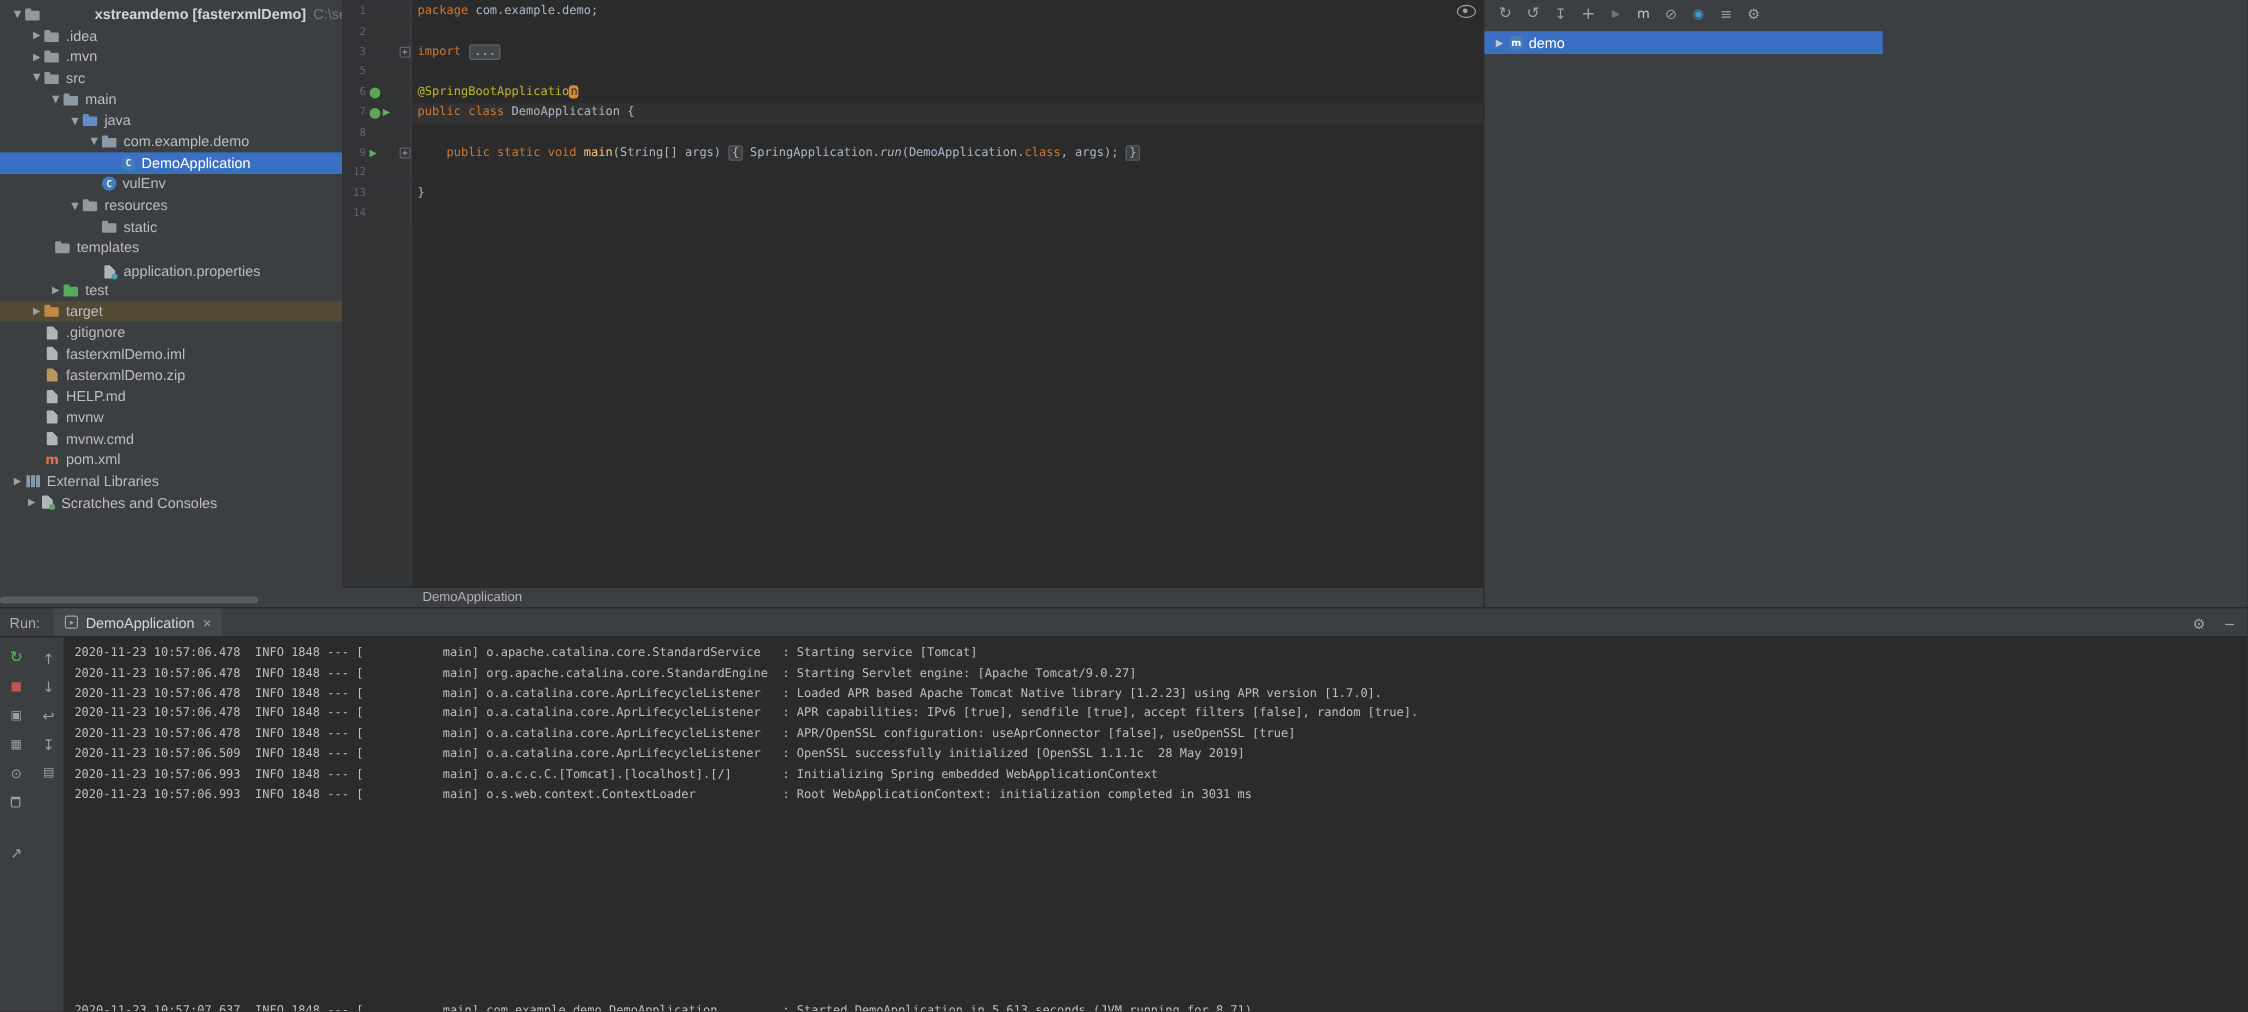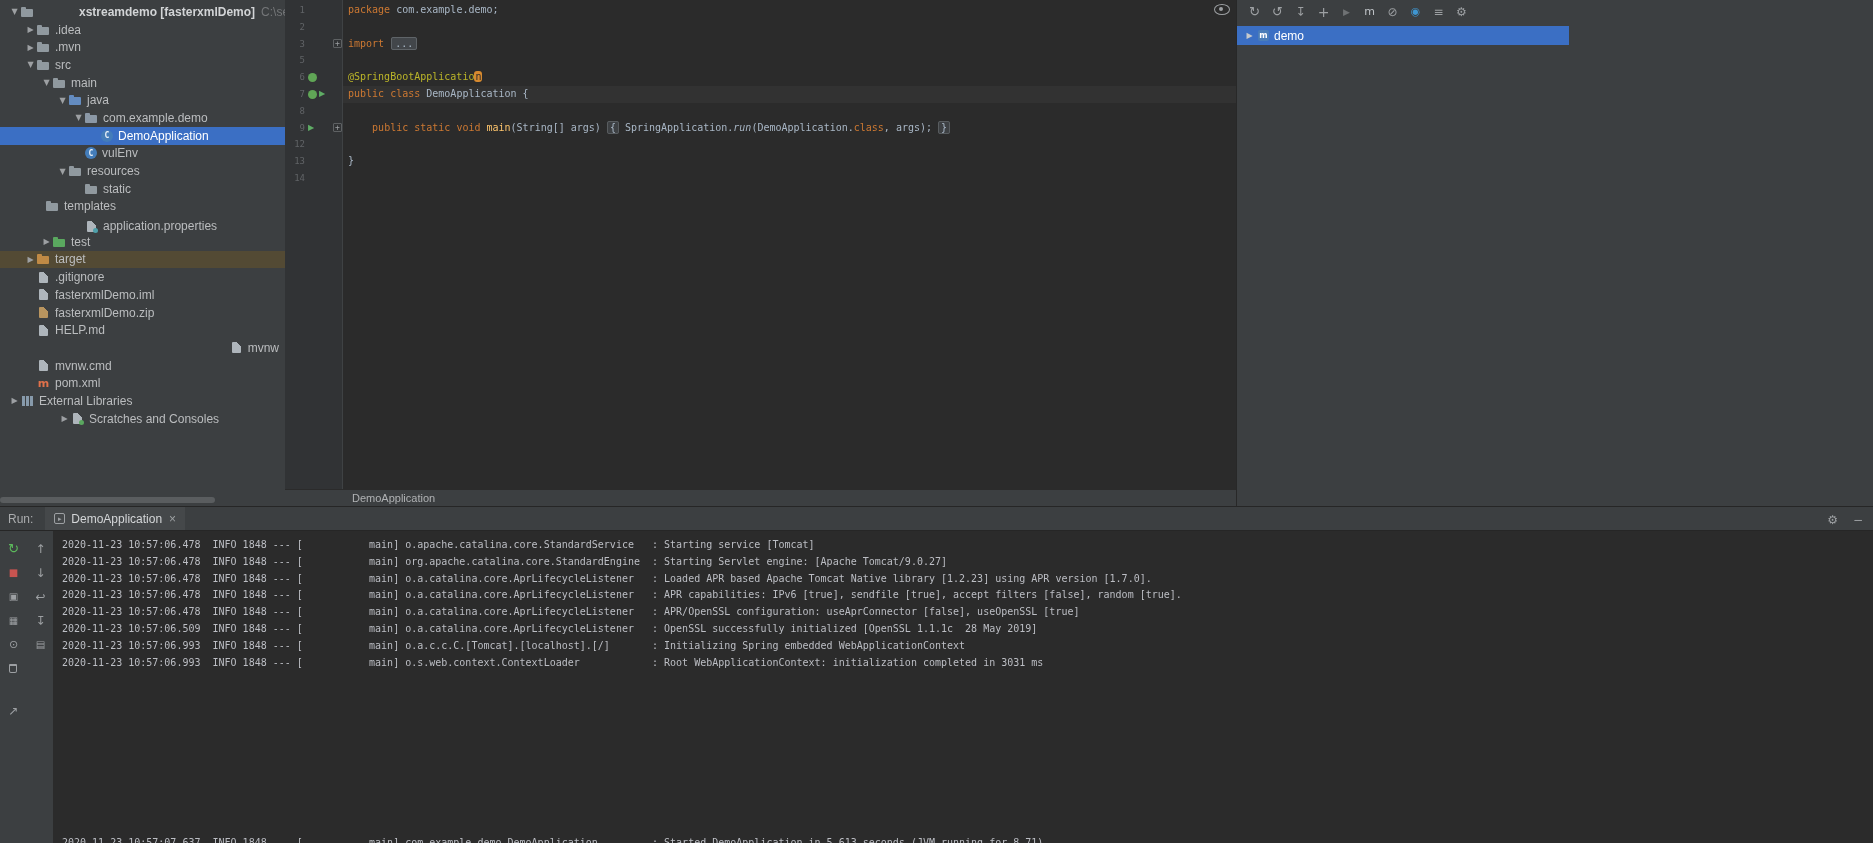--- a/index.html
+++ b/index.html
@@ -217,21 +217,21 @@
           <span class="ti ic-zip"></span>
           <span class="t-label">fasterxmlDemo.zip</span>
           <span class="t-hint"></span>
         </div>
         <div class="t-row" style="padding-left: 24px;">
           <span class="chev"></span>
           <span class="ti ic-file"></span>
           <span class="t-label">HELP.md</span>
           <span class="t-hint"></span>
         </div>
-        <div class="t-row" style="padding-left: 24px; justify-content: flex-end;">
+        <div class="t-row" style="padding-left: 24px;">
           <span class="chev"></span>
           <span class="ti ic-file"></span>
           <span class="t-label">mvnw</span>
           <span class="t-hint"></span>
         </div>
         <div class="t-row" style="padding-left: 24px;">
           <span class="chev"></span>
           <span class="ti ic-file"></span>
           <span class="t-label">mvnw.cmd</span>
           <span class="t-hint"></span>
@@ -241,21 +241,21 @@
           <span class="ti ic-maven"></span>
           <span class="t-label">pom.xml</span>
           <span class="t-hint"></span>
         </div>
         <div class="t-row" style="padding-left: 8px;">
           <span class="chev closed"></span>
           <span class="ti ic-lib"></span>
           <span class="t-label">External Libraries</span>
           <span class="t-hint"></span>
         </div>
-        <div class="t-row" style="padding-left: 20px; margin-left: 38px;">
+        <div class="t-row" style="padding-left: 20px;">
           <span class="chev closed"></span>
           <span class="ti ic-scratch"></span>
           <span class="t-label">Scratches and Consoles</span>
           <span class="t-hint"></span>
         </div>
       </div>
     <div class="h-scroll"></div>
   </div>
 
   <div class="editor">

